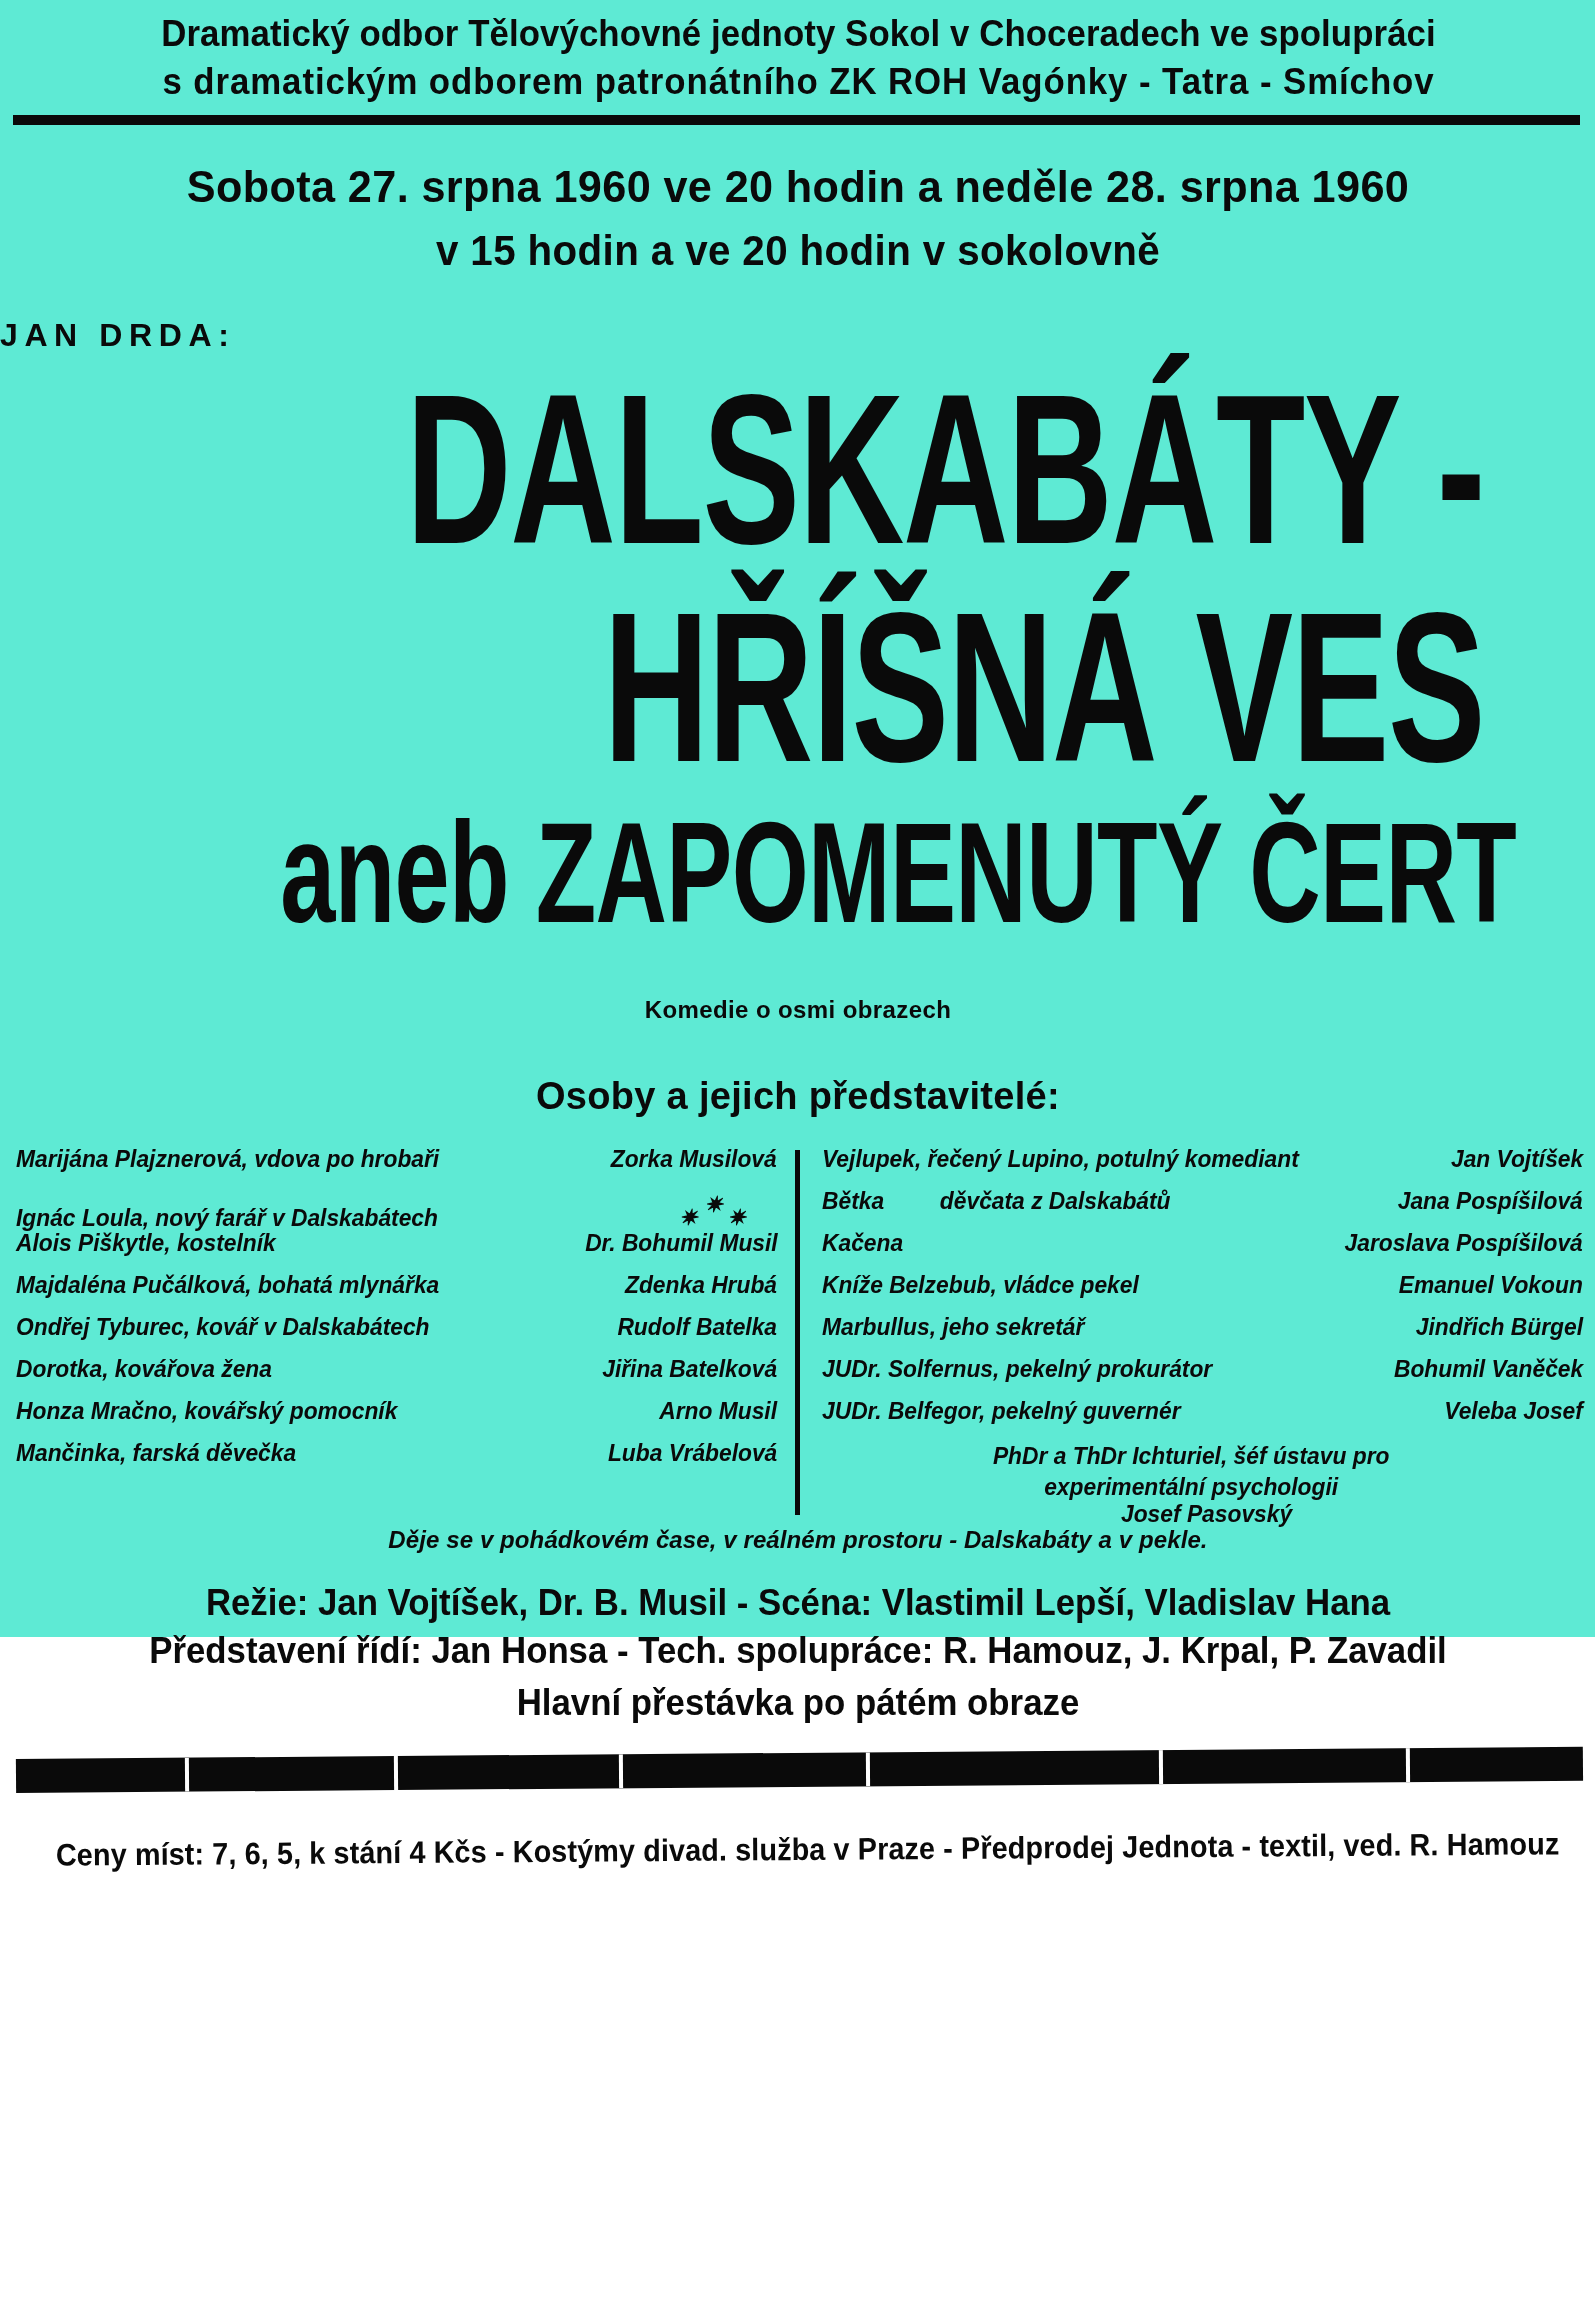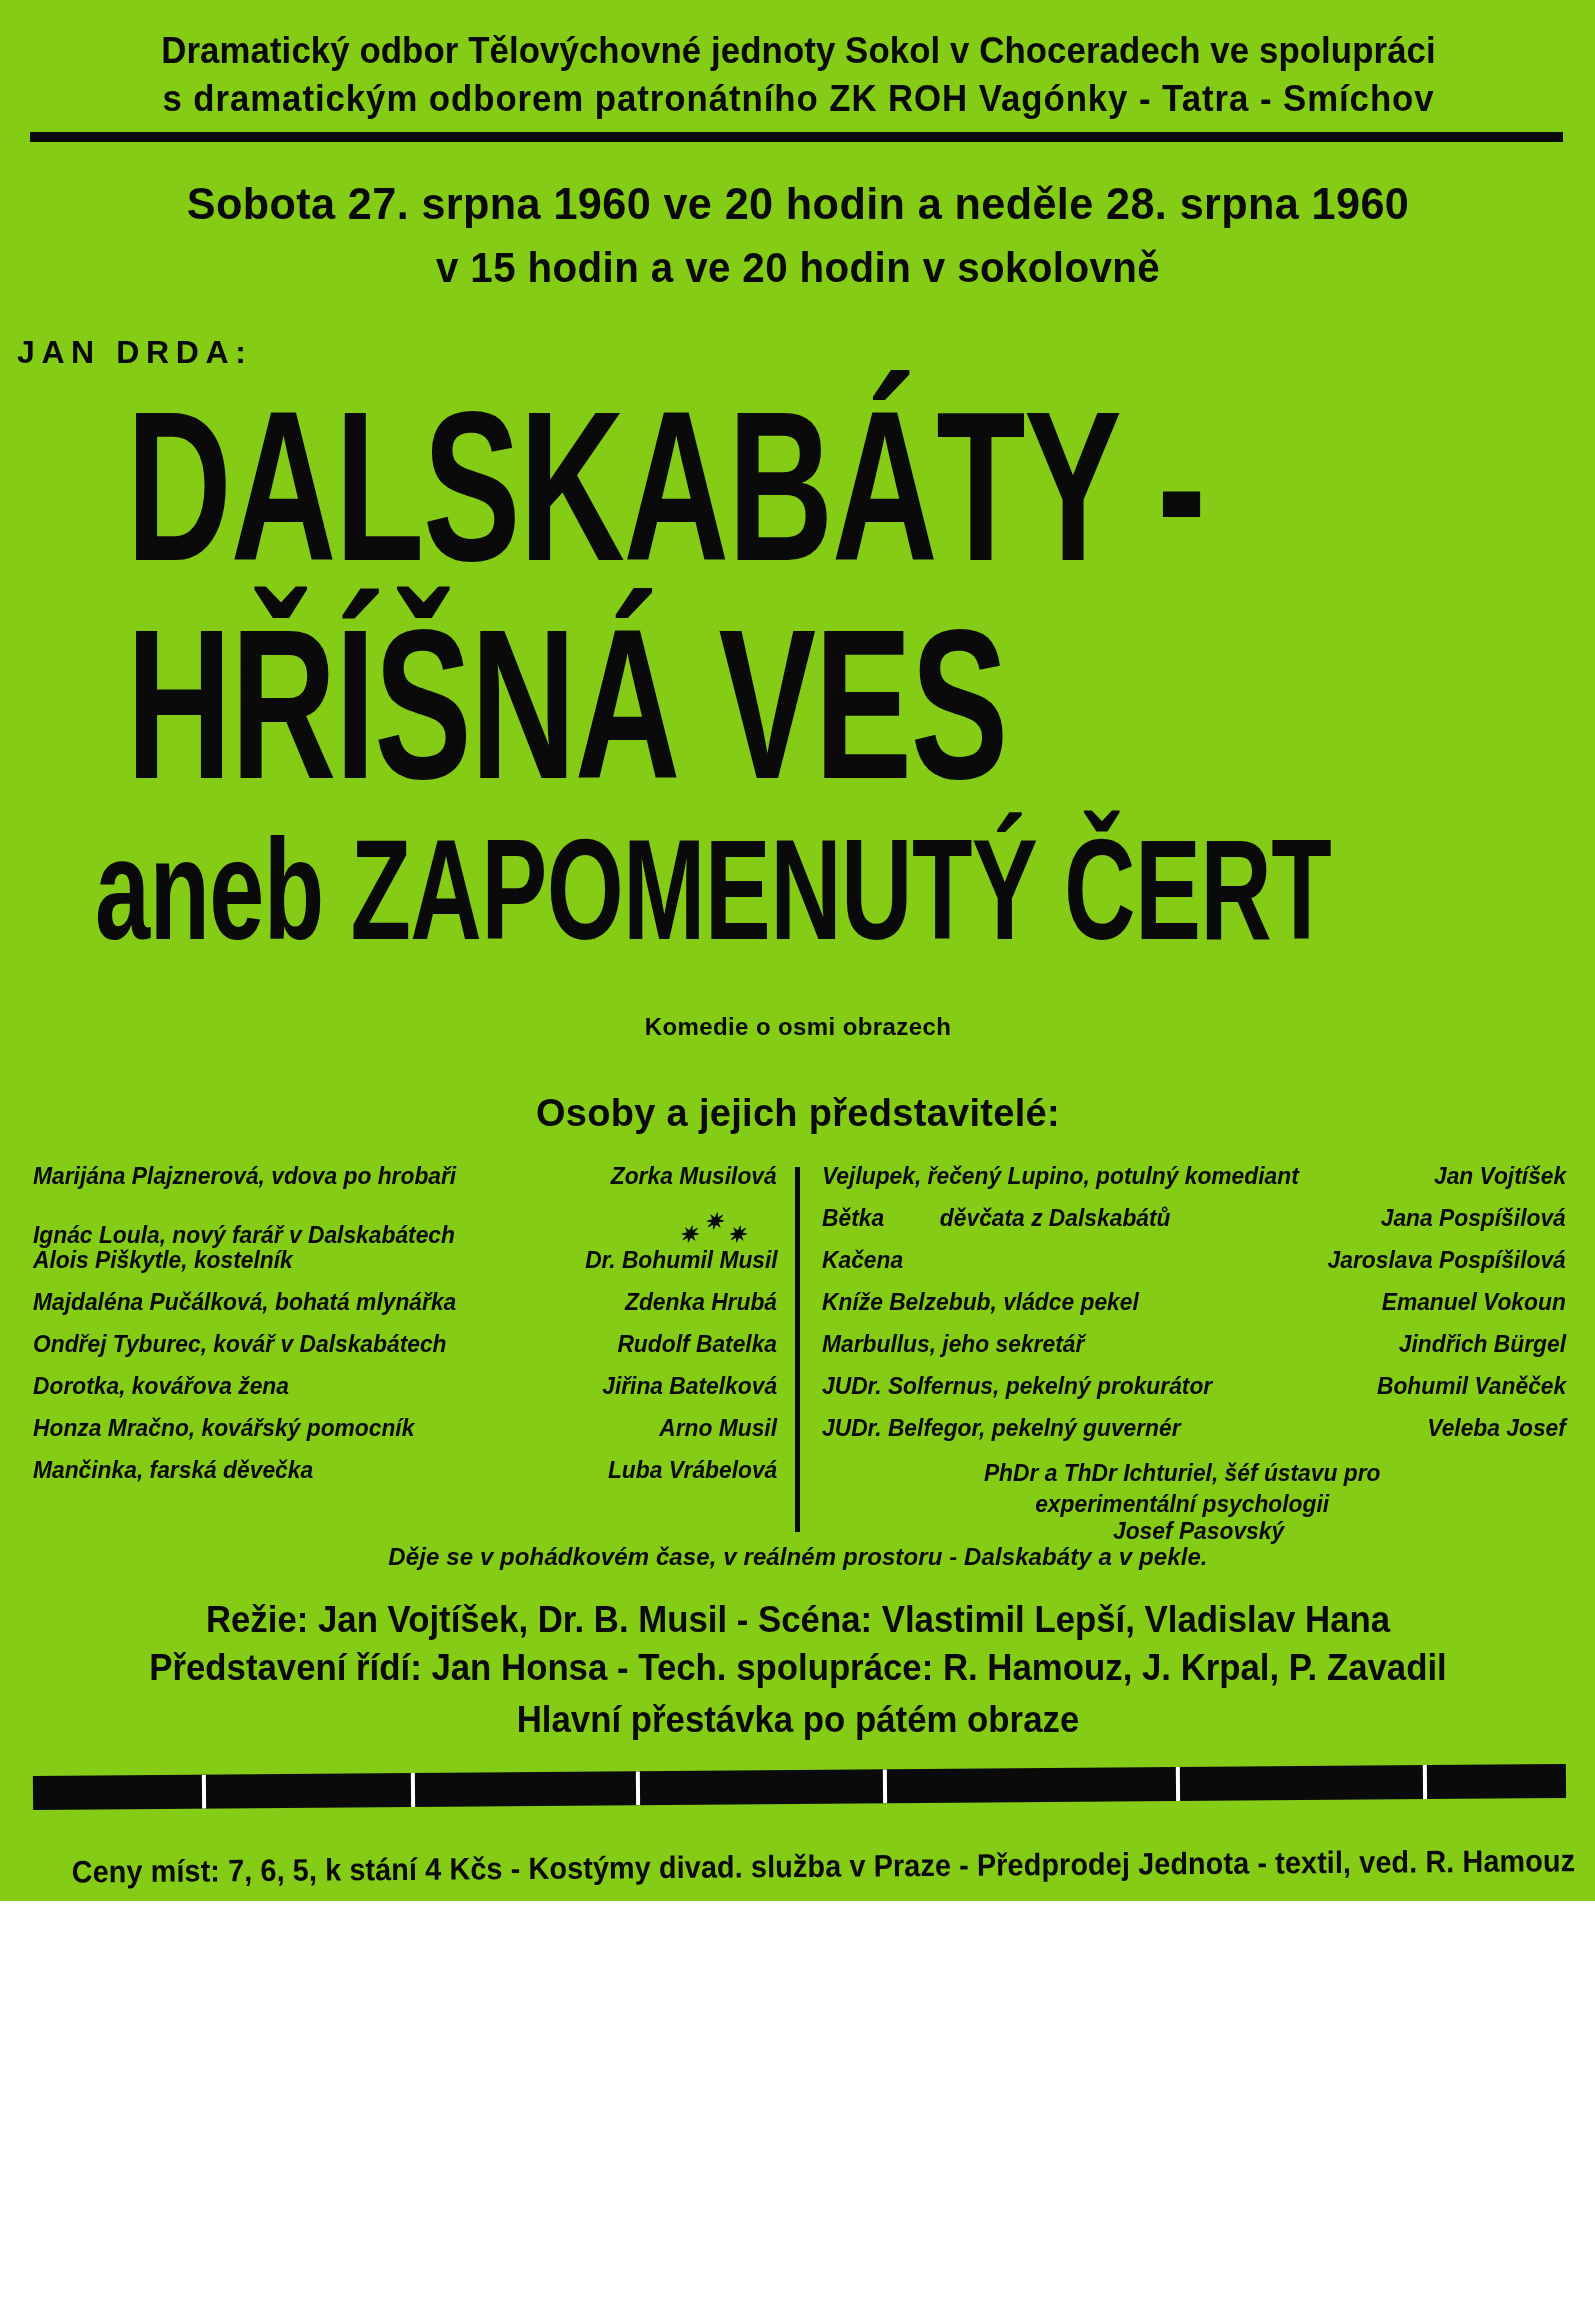--- a/index.html
+++ b/index.html
@@ -10,23 +10,23 @@
   body {
     width: 1596px;
     height: 2307px;
     font-family: "Liberation Sans", sans-serif;
     color: #0a0a0a;
     overflow: hidden;
   }
   .poster {
     position: relative;
     width: 1596px;
-    height: 1901px;
-    background: #84cc16;
-    padding: 17px;
+    height: 1637px;
+    background: #5eead4;
+    padding: 0;
     box-sizing: border-box;
   }
 
   
   .header {
     padding: 10.2px 20.5px 0 20.5px;
   }
   .header-line {
     font-weight: bold;
     font-size: 37px;
@@ -70,21 +70,21 @@
     margin-top: 38px;
     text-align: left;
     font-weight: bold;
     font-size: 32px;
     letter-spacing: 6.6px;
   }
 
   
   .title-wrap {
     margin-top: 10.2px;
-    text-align: left;
+    text-align: right;
   }
   .title-line {
     font-weight: bold;
     line-height: 0.98;
     white-space: nowrap;
     letter-spacing: -1.5px;
     font-stretch: condensed;
   }
   .title-1 {
     font-size: 170px;

